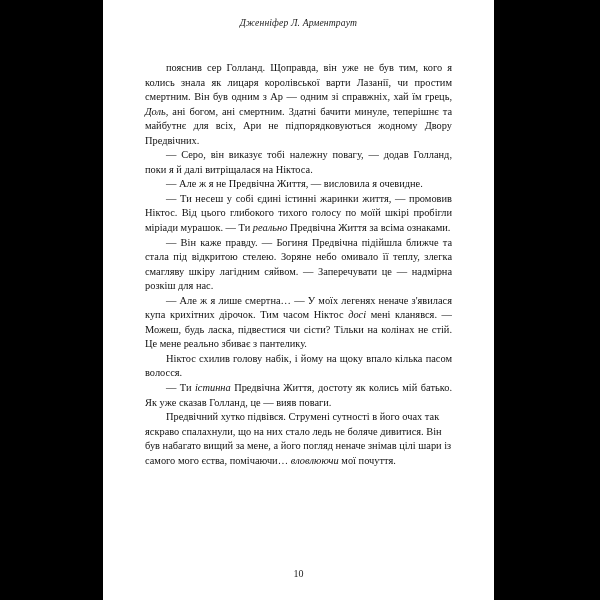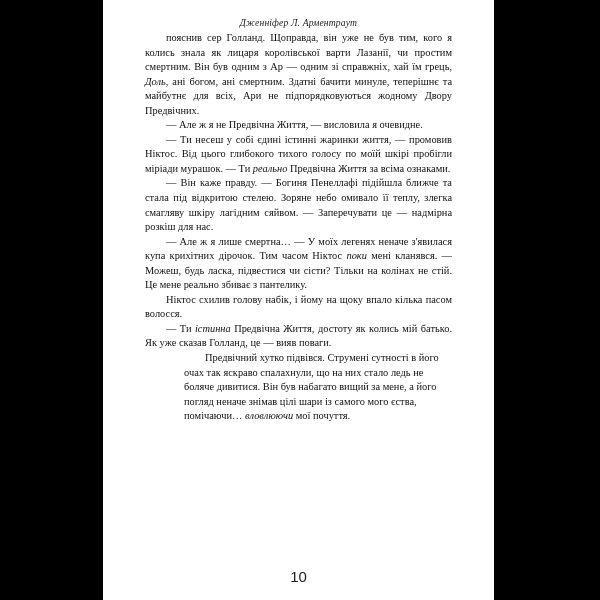--- a/index.html
+++ b/index.html
@@ -37,67 +37,67 @@
     text-align: center;
     font-style: italic;
     font-size: 9.6px;
     letter-spacing: 0.15px;
     color: #1b1b1b;
     font-family: "Liberation Serif", "DejaVu Serif", serif;
   }
   .body-text {
     position: absolute;
     left: 42px;
-    top: 31px;
+    top: 61px;
     width: 307px;
     font-size: 10.4px;
     line-height: 14.55px;
     text-align: justify;
     color: #111111;
     hyphens: manual;
     -webkit-hyphens: manual;
   }
   .body-text p {
     margin: 0;
     text-indent: 21px;
     text-align: justify;
     text-justify: inter-word;
   }
   .body-text p:last-child {
     text-align: left;
-    margin-left: 39px;
   }
   .it {
     font-style: italic;
   }
   .folio {
     position: absolute;
     left: 0;
     top: 568px;
     width: 391px;
     text-align: center;
-    font-size: 15px;
+    font-size: 10px;
     color: #1d1d1d;
-    font-family: Liberation Sans, sans-serif;
+    font-family: Liberation Serif, serif;
   }
 </style>
 </head>
 <body>
 
 <div class="viewport">
   <div class="page">
 
     <div class="running-head">Дженніфер Л. Арментраут</div>
 
     <div class="body-text">
         <p>пояснив сер Голланд. Щоправда, він уже не був тим, кого я колись знала як лицаря королівської варти Лазанії, чи простим смертним. Він був одним з Ар — одним зі справжніх, хай їм грець, <em class="it">Доль</em>, ані богом, ані смертним. Здатні бачити минуле, теперішнє та майбутнє для всіх, Ари не підпорядковуються жодному Двору Предвічних.</p>
+        <p>— Серо, він виказує тобі належну повагу, — додав Голланд, поки я й далі витріщалася на Ніктоса.</p>
         <p>— Але ж я не Предвічна Життя, — висловила я очевидне.</p>
         <p>— Ти несеш у собі єдині істинні жаринки життя, — промовив Ніктос. Від цього глибокого тихого голосу по моїй шкірі пробігли міріади мурашок. — Ти <em class="it">реально</em> Предвічна Життя за всіма ознаками.</p>
-        <p>— Він каже правду. — Богиня Пенеллафі підійшла ближче та стала під відкритою стелею. Зоряне небо омивало її теплу, злегка смагляву шкіру лагідним сяйвом. — Заперечувати це — надмірна розкіш для нас.</p>
-        <p>— Але ж я лише смертна… — У моїх легенях неначе з'явилася купа крихітних дірочок. Тим часом Ніктос <em class="it">поки</em> мені кланявся. — Можеш, будь ласка, підвестися чи сісти? Тільки на колінах не стій. Це мене реально збиває з пантелику.</p>
+        <p>— Він каже правду. — Богиня Предвічна підійшла ближче та стала під відкритою стелею. Зоряне небо омивало її теплу, злегка смагляву шкіру лагідним сяйвом. — Заперечувати це — надмірна розкіш для нас.</p>
+        <p>— Але ж я лише смертна… — У моїх легенях неначе з'явилася купа крихітних дірочок. Тим часом Ніктос <em class="it">досі</em> мені кланявся. — Можеш, будь ласка, підвестися чи сісти? Тільки на колінах не стій. Це мене реально збиває з пантелику.</p>
         <p>Ніктос схилив голову набік, і йому на щоку впало кілька пасом волосся.</p>
         <p>— Ти <em class="it">істинна</em> Предвічна Життя, достоту як колись мій батько. Як уже сказав Голланд, це — вияв поваги.</p>
         <p>Предвічний хутко підвівся. Струмені сутності в його очах так яскраво спалахнули, що на них стало ледь не боляче дивитися. Він був набагато вищий за мене, а його погляд неначе знімав цілі шари із самого мого єства, помічаючи… <em class="it">вловлюючи</em> мої почуття.</p>
       </div>
 
     <div class="folio">10</div>
 
   </div>
 </div>
 

